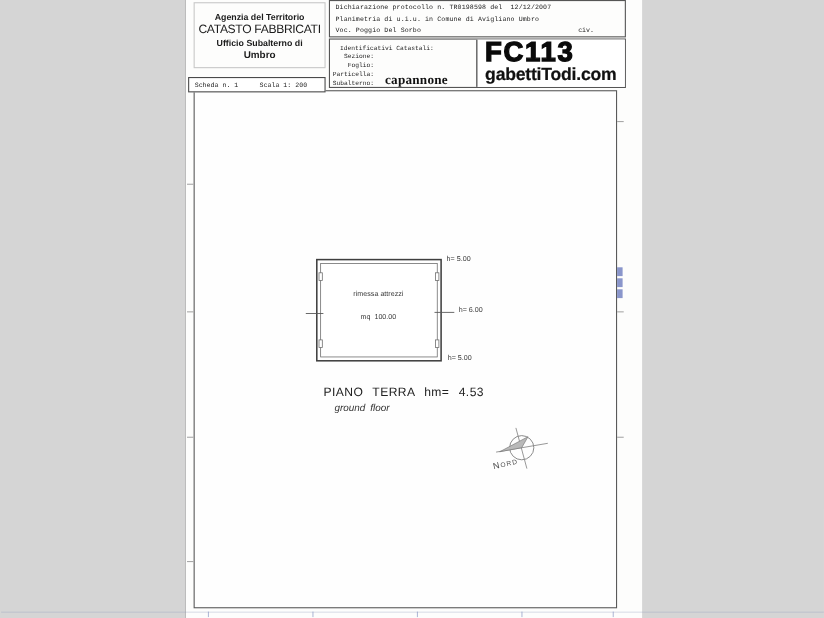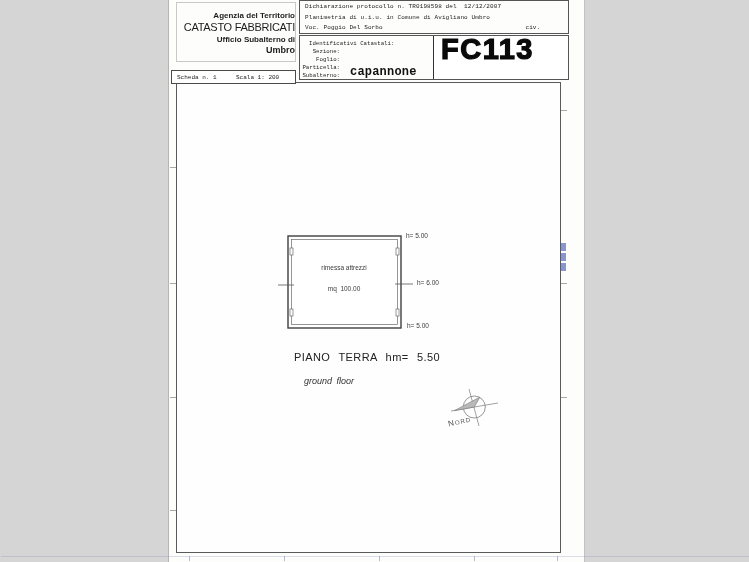--- a/index.html
+++ b/index.html
@@ -5,40 +5,40 @@
   html,body{margin:0;padding:0;background:#d6d6d6;}
   .stage{position:relative;width:749px;height:562px;background:#d5d5d5;overflow:hidden;
          font-family:"Liberation Sans",sans-serif;color:#1c1c1c;}
   .page{position:absolute;left:168px;top:0;width:417px;height:562px;background:#fdfdfc;
         border-left:1px solid #b5b5b5;border-right:1px solid #c2c2c2;box-sizing:border-box;}
   .abs{position:absolute;}
   .pre{white-space:pre;}
 
   
   .agency-box{left:7px;top:2px;width:120px;height:60px;border:1px solid #c8c8c8;
-              text-align:right;padding-top:7px;box-sizing:border-box;}
+              text-align:center;padding-top:7px;box-sizing:border-box;}
   .agency-l1{font-size:8px;font-weight:bold;line-height:11px;}
   .agency-l2{font-size:11px;font-weight:normal;letter-spacing:-0.3px;line-height:13px;}
   .agency-l3{font-size:8px;font-weight:bold;line-height:11px;}
   .agency-l4{font-size:9px;font-weight:bold;line-height:11px;}
 
   
   .mono{font-family:"Liberation Mono","DejaVu Sans Mono",monospace;color:#222;}
   .decl-box{left:130px;top:0px;width:270px;height:34px;border:1px solid #555;box-sizing:border-box;}
   .decl-line{position:absolute;left:5px;font-size:6px;letter-spacing:0.1px;}
   .decl-civ{position:absolute;right:28px;top:23px;font-size:6px;}
 
   .ident-box{left:130px;top:35px;width:270px;height:45px;border:1px solid #555;box-sizing:border-box;}
   .ident-title{position:absolute;left:9px;top:4px;font-size:5.7px;}
   .ident-label{position:absolute;width:40px;text-align:right;font-size:5.7px;}
   .capannone{position:absolute;left:50px;top:29px;font-size:12px;font-weight:bold;
              letter-spacing:0.2px;color:#111;}
   .fc-box{position:absolute;right:0;top:0;width:134px;height:43px;background:#fff;
           border-left:1px solid #333;}
-  .fc-code{position:absolute;left:7px;top:-3px;font-size:29px;font-weight:bold;
+  .fc-code{position:absolute;left:7px;top:-3px;font-size:25px;font-weight:bold;
            -webkit-text-stroke:1.2px #0a0a0a;letter-spacing:1.5px;color:#0a0a0a;}
   .fc-site{position:absolute;left:7px;top:24px;font-size:16px;font-weight:bold;
            -webkit-text-stroke:0.2px #111;letter-spacing:-0.2px;color:#111;}
 
   
   .scheda-box{left:2px;top:70px;width:125px;height:14px;background:#fff;border:1px solid #4a4a4a;
               box-sizing:border-box;z-index:3;}
   .scheda-n{position:absolute;left:5px;top:3px;font-size:6px;}
   .scala{position:absolute;left:64px;top:3px;font-size:6px;}
 
@@ -47,21 +47,21 @@
          box-sizing:border-box;background:#fefefe;z-index:1;}
   .tick{background:#a8a8a8;z-index:2;}
   .tick-h{width:6px;height:1px;}
   .btick{width:1px;height:5px;background:rgba(120,135,185,0.55);z-index:2;}
   .scanline{left:-168px;top:556px;width:749px;height:1px;background:rgba(140,150,185,0.30);z-index:0;}
 
   
   .dim{font-size:6.5px;color:#3a3a3a;z-index:4;}
   .room{font-size:6.5px;color:#3a3a3a;transform:translateX(-50%);z-index:4;}
   .floor-title{left:125px;top:351px;font-size:11px;color:#222;word-spacing:5px;letter-spacing:0.4px;z-index:4;}
-  .floor-sub{left:135px;top:376px;font-size:9px;font-style:italic;color:#333;word-spacing:2px;z-index:4;}
+  .floor-sub{left:135px;top:366px;font-size:9px;font-style:italic;color:#333;word-spacing:2px;z-index:4;}
   .nord{left:279px;top:417px;font-size:8px;font-variant:small-caps;letter-spacing:1px;color:#4f4f4f;
         transform:rotate(-13deg);z-index:4;}
 
   .plan-svg{left:102px;top:222px;z-index:3;}
   .compass-svg{left:276px;top:386px;z-index:3;}
 
   
   .stamp{left:391px;top:243px;width:7px;height:34px;display:flex;flex-direction:column;
          gap:2px;align-items:center;z-index:4;}
   .stamp i{display:block;width:5px;height:8px;background:#7584c2;opacity:0.85;}
@@ -85,24 +85,25 @@
       <div class="decl-line pre" style="top:23px">Voc. Poggio Del Sorbo</div>
       <div class="decl-civ">civ.</div>
     </div>
 
     <div class="abs ident-box mono">
       <div class="ident-title">Identificativi Catastali:</div>
       <div class="ident-label" style="left:0;top:12px">Sezione:</div>
       <div class="ident-label" style="left:0;top:20px">Foglio:</div>
       <div class="ident-label" style="left:0;top:28px">Particella:</div>
       <div class="ident-label" style="left:0;top:36px">Subalterno:</div>
-      <div class="capannone" style="font-family:Liberation Mono, monospace">capannone</div>
+      <div class="capannone" style="font-family:Liberation Serif, serif">capannone</div>
 
       <div class="fc-box" style="font-family:'Liberation Sans',sans-serif">
         <div class="fc-code">FC113</div>
+        <div class="fc-site">gabettiTodi.com</div>
       </div>
     </div>
 
     <div class="abs scheda-box mono">
       <span class="scheda-n">Scheda n. 1</span>
       <span class="scala">Scala 1: 200</span>
     </div>
 
     <div class="abs frame"></div>
 
@@ -134,21 +135,21 @@
       <line x1="7" y1="63" x2="23" y2="63" stroke="#555" stroke-width="0.8"></line>
       <line x1="124" y1="62" x2="142" y2="62" stroke="#555" stroke-width="0.8"></line>
     </svg>
 
     <div class="abs room" style="left:175px;top:264px">rimessa attrezzi</div>
     <div class="abs room pre" style="left:175px;top:285px">mq  100.00</div>
     <div class="abs dim" style="left:237px;top:232px">h= 5.00</div>
     <div class="abs dim" style="left:248px;top:279px">h= 6.00</div>
     <div class="abs dim" style="left:238px;top:322px">h= 5.00</div>
 
-    <div class="abs floor-title">PIANO TERRA hm= 5.50</div>
+    <div class="abs floor-title">PIANO TERRA hm= 4.53</div>
     <div class="abs floor-sub">ground floor</div>
 
     <svg class="abs compass-svg" width="58" height="46" viewBox="0 0 58 46">
       <circle cx="29.3" cy="21" r="11" fill="none" stroke="#8a8a8a" stroke-width="0.9"></circle>
       <line x1="6" y1="25" x2="53" y2="17" stroke="#8a8a8a" stroke-width="0.8"></line>
       <line x1="24" y1="3" x2="34" y2="40" stroke="#8a8a8a" stroke-width="0.8"></line>
       <polygon points="9.3,24.7 35,11 29.3,21" fill="#b9b9b9" stroke="#787878" stroke-width="0.6"></polygon>
     </svg>
     <div class="abs nord">Nord</div>
 

